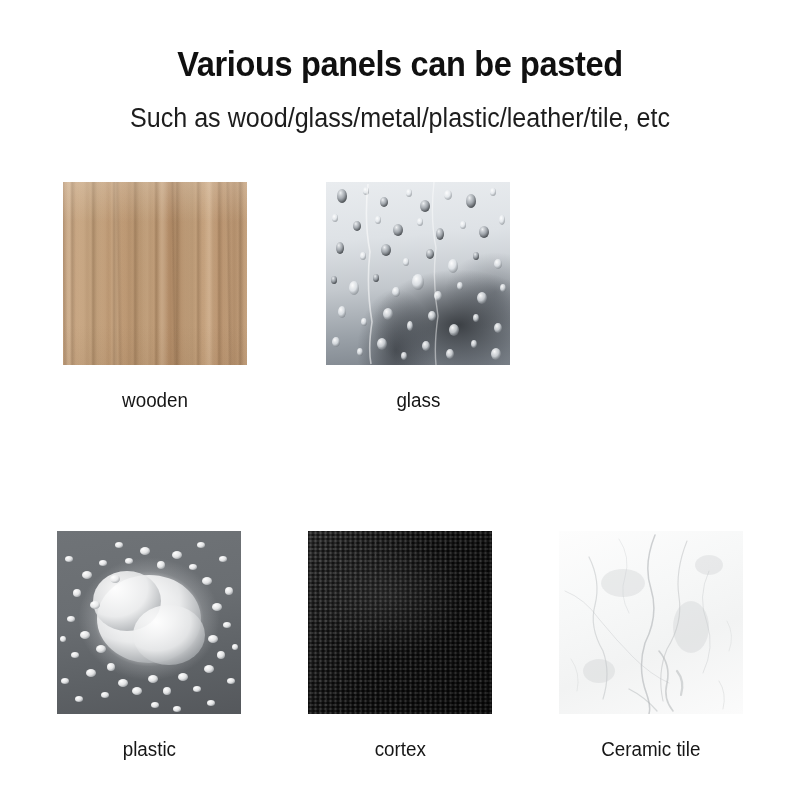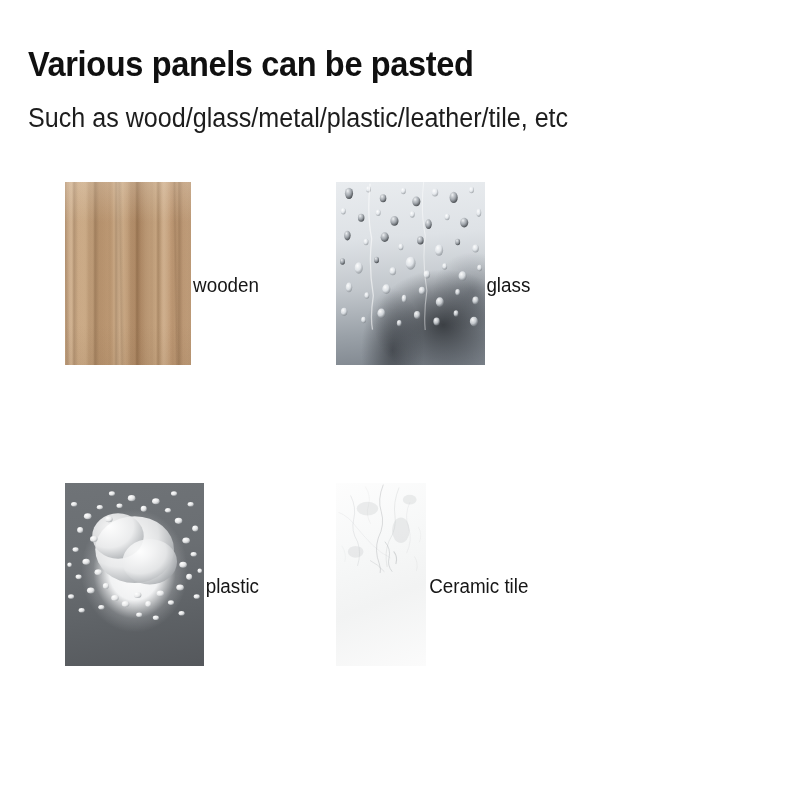--- a/index.html
+++ b/index.html
@@ -20,20 +20,21 @@
     height: 800px;
     background: #ffffff;
   }
 
   
   .heading-block {
     position: absolute;
     top: 42px;
     left: 0;
     width: 800px;
+    text-align: center;
   }
   .title {
     font-size: 35px;
     font-weight: bold;
     color: #101010;
     letter-spacing: -0.4px;
     line-height: 44px;
     margin: 0;
     transform: scaleX(0.93);
   }
@@ -58,23 +59,22 @@
     display: flex;
     justify-content: flex-start;
   }
   .row.row-two {
     margin-top: 118px;
   }
   .cell {
     width: 196px;
     margin-right: 67px;
     display: flex;
-    flex-direction: row;
+    flex-direction: column;
     align-items: center;
-    margin-left: 8px;
   }
   .cell:last-child {
     margin-right: 0;
   }
   .swatch {
     width: 184px;
     height: 183px;
     position: relative;
     overflow: hidden;
     background: #ffffff;
@@ -364,20 +364,26 @@
               <ellipse cx="154" cy="172" rx="4" ry="3"></ellipse>
                 <ellipse cx="174" cy="150" rx="4" ry="3"></ellipse>
               <ellipse cx="6" cy="108" rx="3" ry="3"></ellipse>
                 <ellipse cx="178" cy="116" rx="3" ry="3"></ellipse>
             </g>
           </svg>
         </div>
         <div class="caption">plastic</div>
       </div>
 
+      <div class="cell">
+        <div class="swatch">
+          <div class="tex tex-cortex"></div>
+        </div>
+        <div class="caption">cortex</div>
+      </div>
 
       <div class="cell">
         <div class="swatch">
           <div class="tex tex-tile"></div>
           <svg class="tile-veins" viewBox="0 0 184 183" preserveAspectRatio="none">
             <g fill="none" stroke="#a9adb0" stroke-linecap="round">
               <path d="M96 4 Q84 34 92 58 Q100 84 86 112 Q78 138 88 164 Q92 176 90 183" stroke-width="1.5" opacity="0.55"></path>
               <path d="M128 10 Q116 40 120 66 Q124 92 108 118 Q98 142 104 170" stroke-width="1.1" opacity="0.4"></path>
               <path d="M30 26 Q42 50 36 74 Q30 96 44 120 Q52 142 44 168" stroke-width="1.2" opacity="0.38"></path>
               <path d="M6 60 Q26 68 40 88 Q58 110 74 126 Q92 144 110 152" stroke-width="0.9" opacity="0.3"></path>

